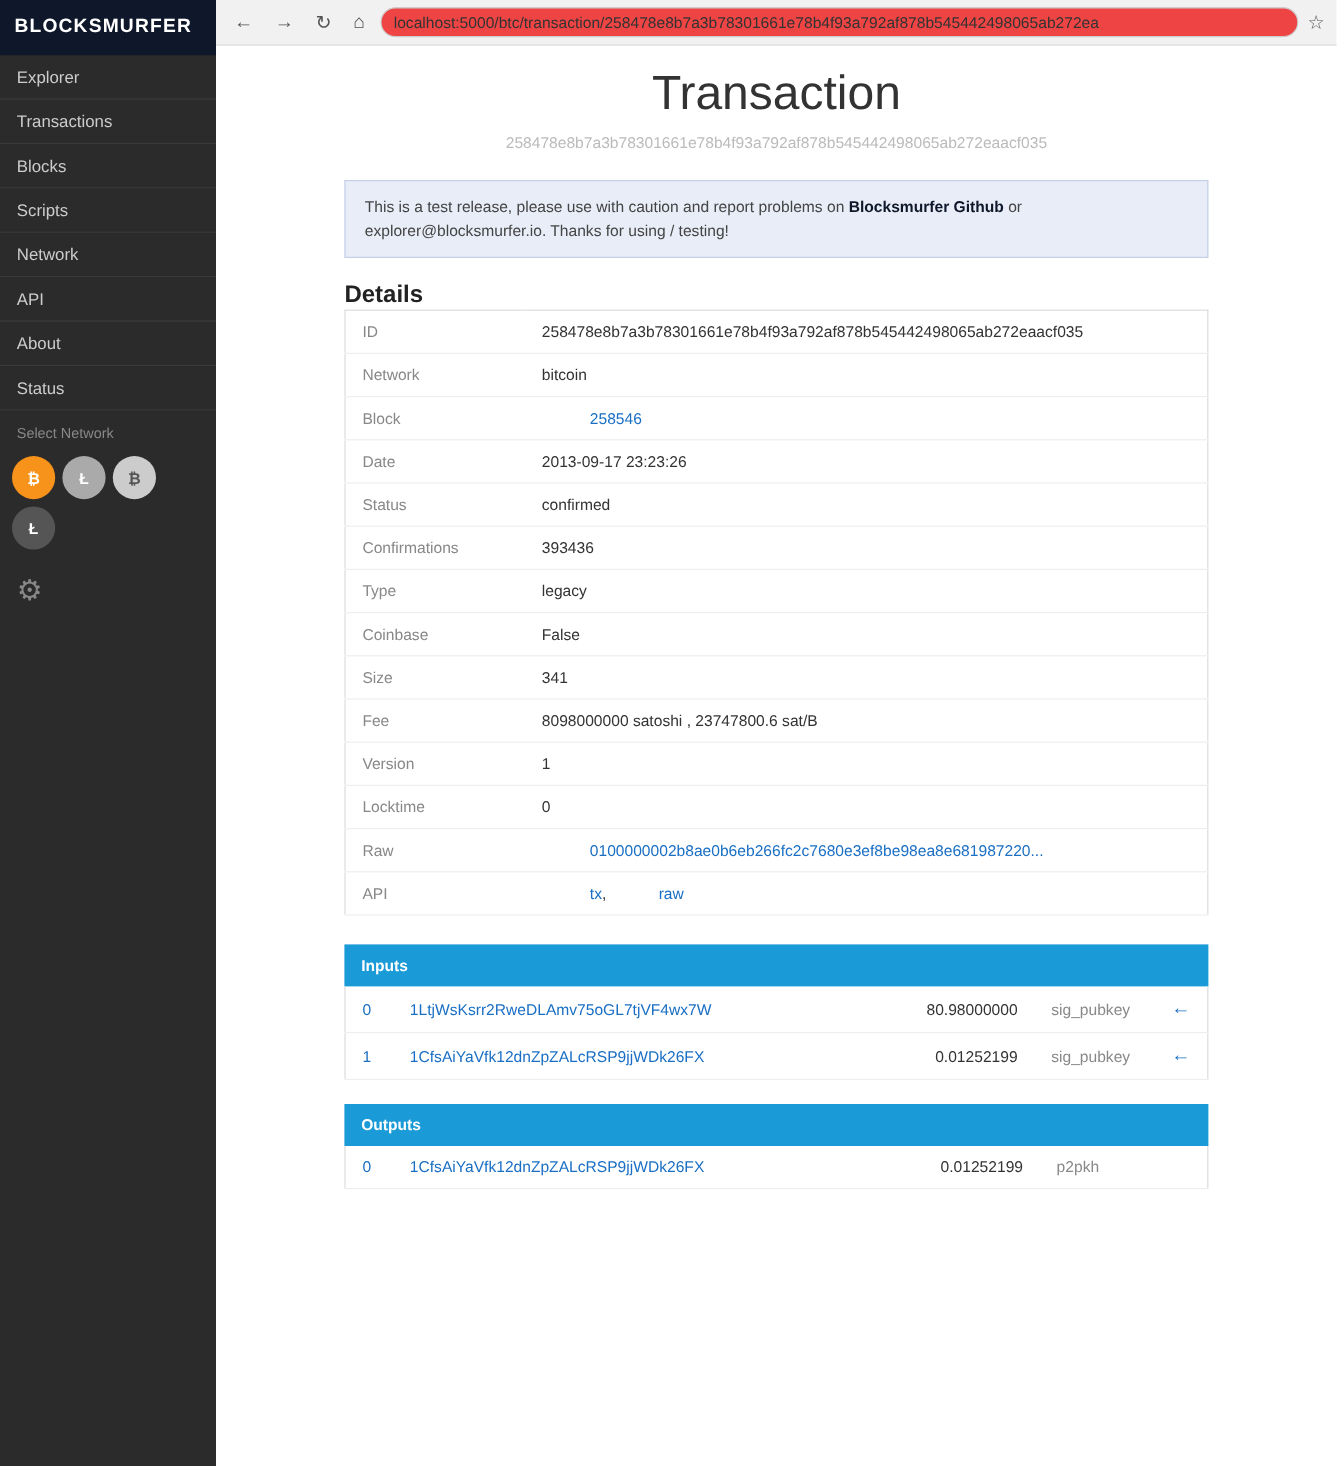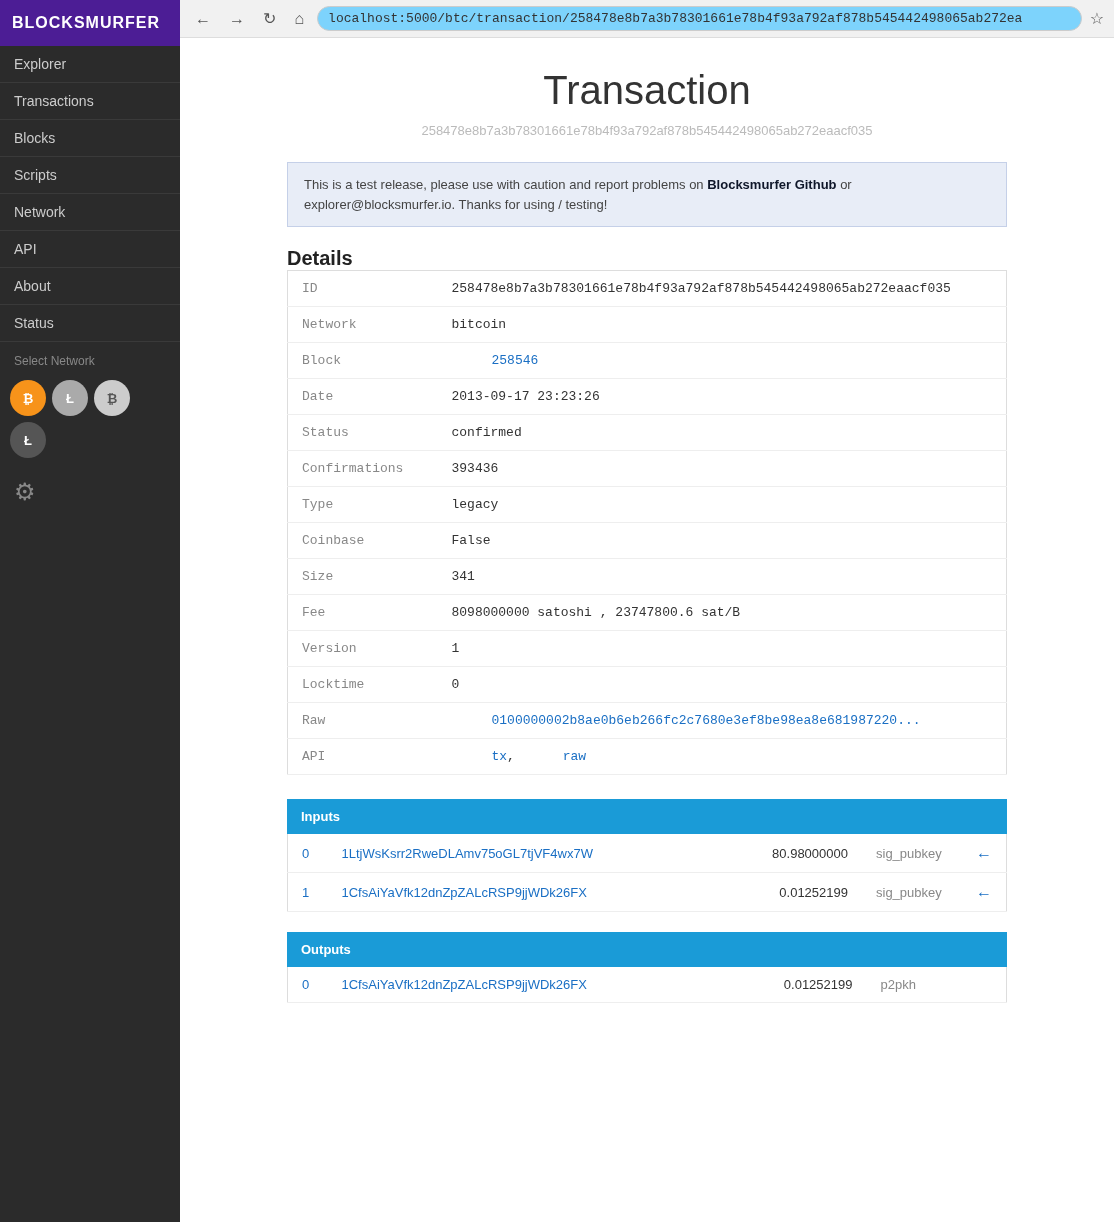--- a/index.html
+++ b/index.html
@@ -10,21 +10,21 @@
       width: 180px;
       min-width: 180px;
       background: #2b2b2b;
       color: #ccc;
       display: flex;
       flex-direction: column;
       height: 100vh;
       overflow-y: auto;
     }
     #sidebar-logo {
-      background: #4c1d95;
+      background: #0f172a;
       color: #fff;
       font-weight: bold;
       font-size: 16px;
       padding: 14px 12px;
       letter-spacing: 1px;
     }
     .sidebar-nav-item {
       padding: 10px 14px;
       color: #ccc;
       cursor: pointer;
@@ -91,33 +91,32 @@
       background: none;
       border: none;
       padding: 2px 5px;
     }
     #address-bar {
       flex: 1;
       padding: 4px 10px;
       border: 1px solid #ccc;
       border-radius: 20px;
       font-size: 13px;
-      background: #7dd3fc;
+      background: #ef4444;
       color: #333;
-      font-family: Liberation Mono, monospace;
     }
     .chrome-action-btn {
       font-size: 16px;
       color: #555;
       cursor: pointer;
     }
 
     
     #content {
-      padding: 30px 40px;
+      padding: 18px 40px;
       max-width: 800px;
       margin: 0 auto;
     }
     h1.page-title {
       text-align: center;
       font-size: 40px;
       font-weight: 300;
       color: #333;
       margin-bottom: 10px;
     }
@@ -153,21 +152,20 @@
       border: 1px solid #ddd;
       margin-bottom: 24px;
     }
     .details-table tr {
       border-bottom: 1px solid #eee;
     }
     .details-table td {
       padding: 10px 14px;
       font-size: 13px;
       vertical-align: top;
-      font-family: Liberation Mono, monospace;
     }
     .details-table td:first-child {
       color: #888;
       width: 150px;
       white-space: nowrap;
     }
     .details-table td:last-child {
       color: #333;
       word-break: break-all;
     }

